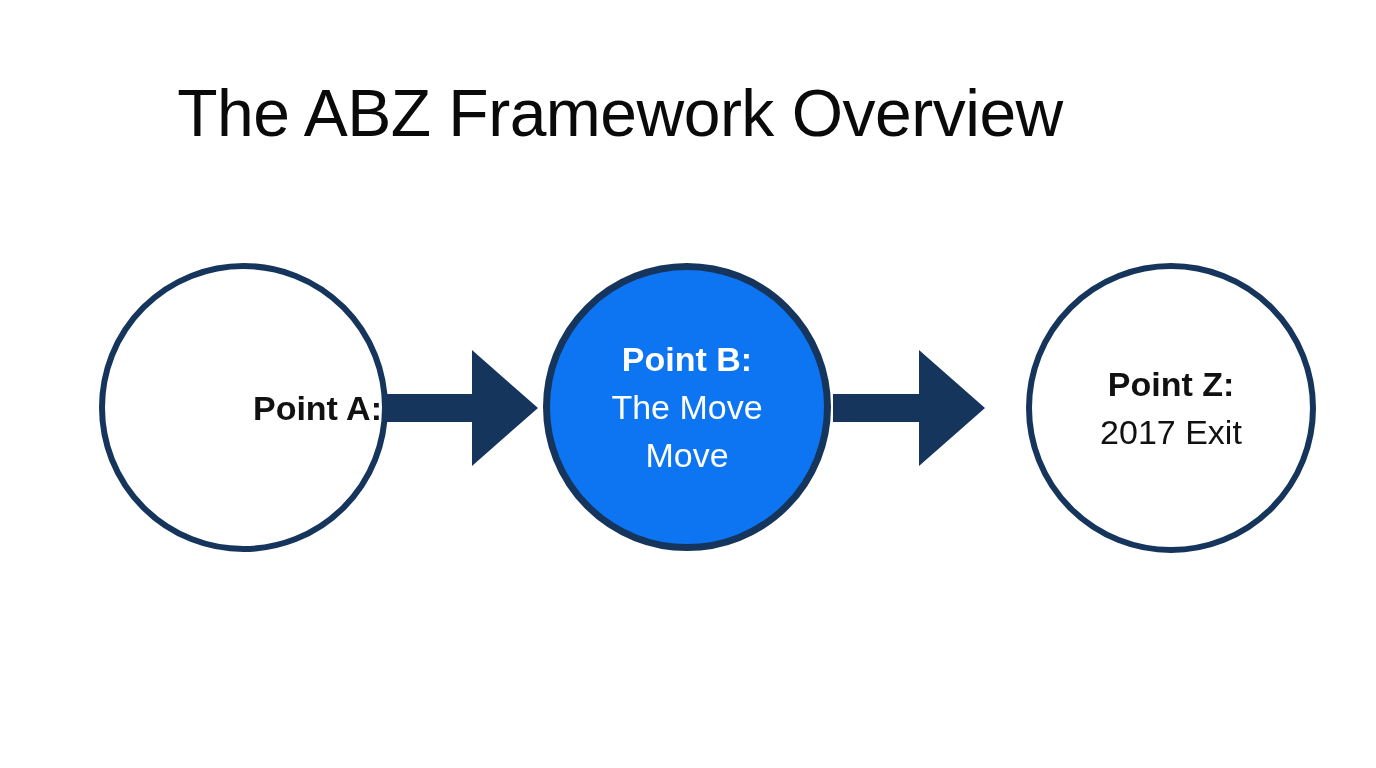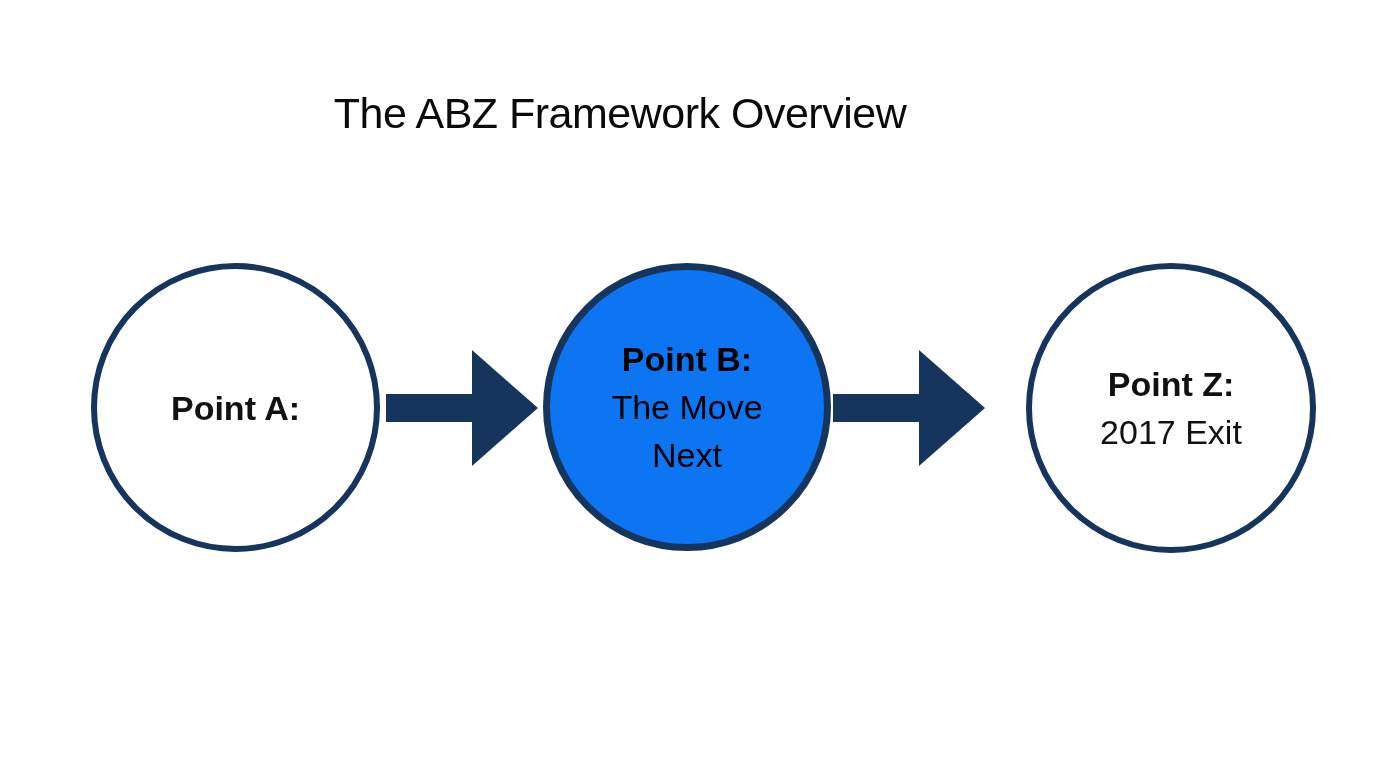--- a/index.html
+++ b/index.html
@@ -19,21 +19,21 @@
     height: 768px;
     background: #ffffff;
   }
   #title {
     position: absolute;
     left: 0;
     top: 74px;
     width: 1240px;
     text-align: center;
     font-family: "Liberation Sans", sans-serif;
-    font-size: 43px;
+    font-size: 66px;
     font-weight: 400;
     letter-spacing: -0.5px;
     color: #0a0a0a;
     line-height: 78px;
     white-space: nowrap;
   }
   .node {
     position: absolute;
     border-radius: 50%;
     box-sizing: border-box;
@@ -51,48 +51,48 @@
     border: 7px solid #16355c;
   }
   .node-line {
     display: block;
     text-align: center;
     line-height: 48px;
     font-size: 34px;
     white-space: nowrap;
   }
   .line-dark { color: #111111; }
-  .line-light { color: #000000; text-align: right; }
+  .line-light { color: #ffffff; text-align: right; }
   .line-bold { font-weight: 700; }
   .line-reg  { font-weight: 400; }
 
   .arrow {
     position: absolute;
     overflow: visible;
   }
 </style>
 </head>
 <body>
 
 <div id="slide">
 
   <div id="title">The ABZ Framework Overview</div>
 
-  <div class="node node-a" style="left:91px; top:263px; width:289px; height:289px;">
+  <div class="node node-a" style="left:99px; top:263px; width:289px; height:289px;align-items:flex-end;">
     <span class="node-line line-dark line-bold">Point A:</span>
   </div>
 
   <svg class="arrow" style="left:386px; top:345px; width:156px; height:126px;" viewBox="0 0 156 126" width="156" height="126">
     <path d="M0,49 L86,49 L86,5 L152,63 L86,121 L86,77 L0,77 Z" fill="#16355c"></path>
   </svg>
 
   <div class="node node-b" style="left:543px; top:263px; width:288px; height:288px;">
     <span class="node-line line-light line-bold">Point B:</span>
     <span class="node-line line-light line-reg">The Move</span>
-    <span class="node-line line-light line-reg">Next</span>
+    <span class="node-line line-light line-reg">Move</span>
   </div>
 
   <svg class="arrow" style="left:833px; top:345px; width:156px; height:126px;" viewBox="0 0 156 126" width="156" height="126">
     <path d="M0,49 L86,49 L86,5 L152,63 L86,121 L86,77 L0,77 Z" fill="#16355c"></path>
   </svg>
 
   <div class="node node-z" style="left:1026px; top:263px; width:290px; height:290px;">
     <span class="node-line line-dark line-bold">Point Z:</span>
     <span class="node-line line-dark line-reg">2017 Exit</span>
   </div>

